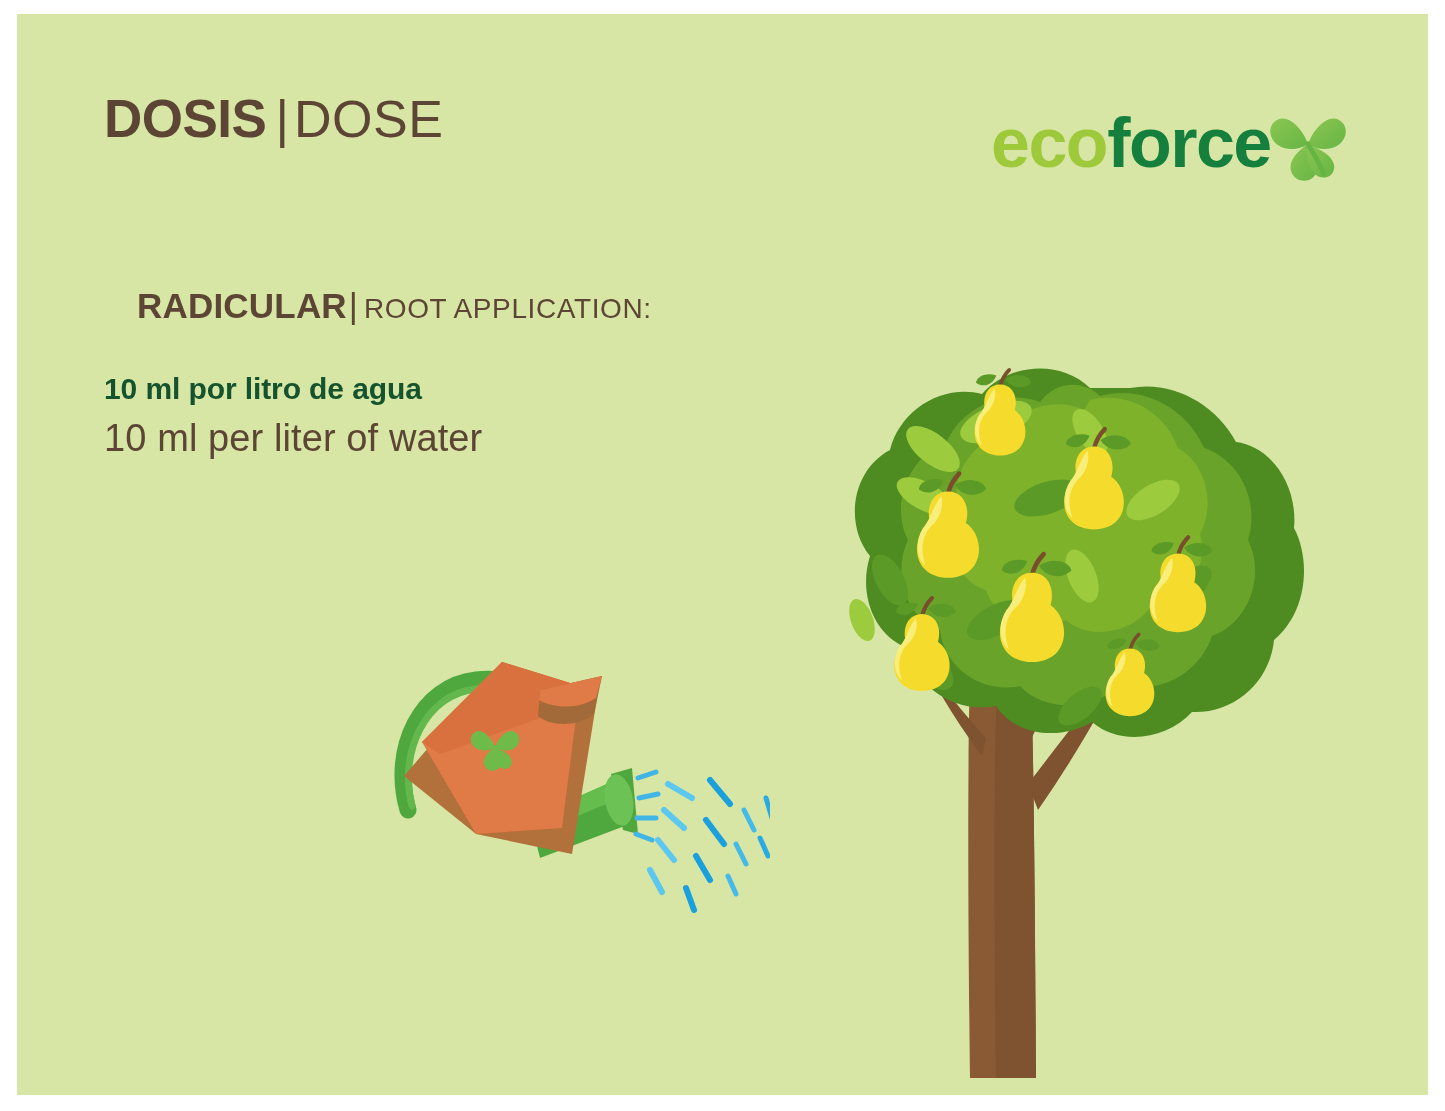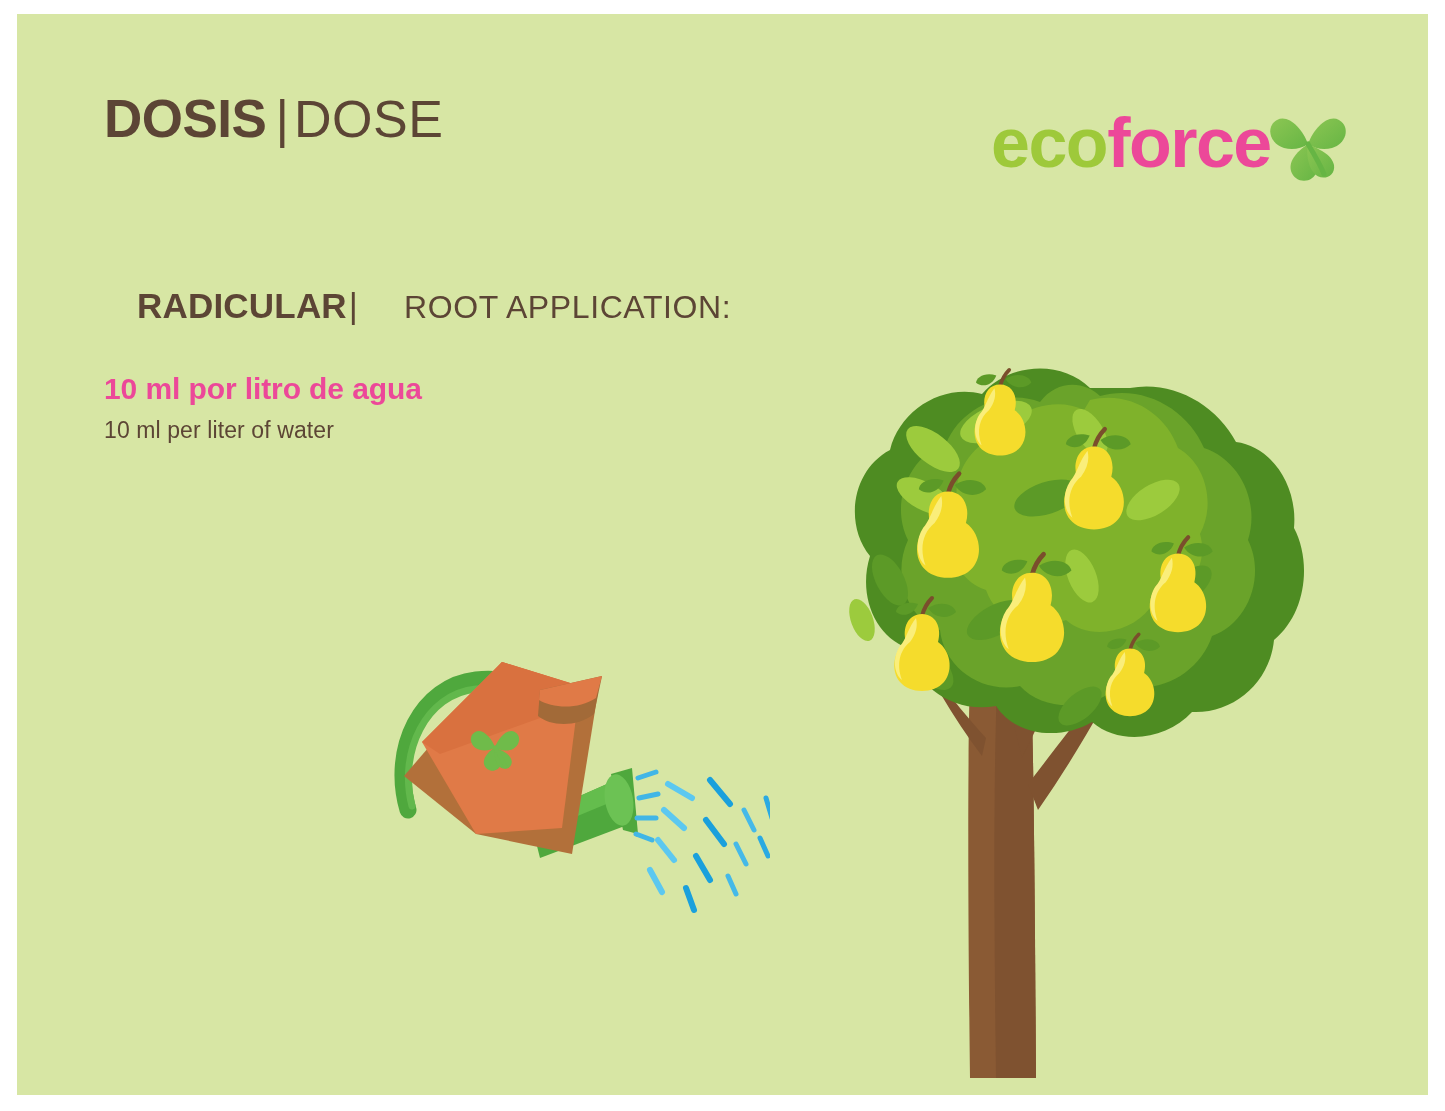--- a/index.html
+++ b/index.html
@@ -70,21 +70,21 @@
     position: absolute;
     left: 0;
     top: 16px;
     font-size: 70px;
     font-weight: 700;
     letter-spacing: -1.5px;
     line-height: 1;
     white-space: nowrap;
   }
   #logo-eco  { color: #9ec93a; margin-left: 28px; }
-  #logo-force{ color: #ec4899; }
+  #logo-force{ color: #15803d; }
   #logo-clover {
     position: absolute;
     left: 295px;
     top: 0px;
     width: 100px;
     height: 100px;
   }
 
   
   #subhead {
@@ -102,43 +102,42 @@
     margin-left: 33px;
   }
   .s-sep {
     font-weight: 300;
     font-size: 35px;
     color: #5c4535;
     padding: 0 6px 0 2px;
   }
   .s-light {
     font-weight: 400;
-    font-size: 32px;
+    font-size: 28px;
     letter-spacing: 0.6px;
     color: #5c4535;
-    margin-left: 40px;
   }
 
   #dose-es {
     position: absolute;
     left: 104px;
     top: 374px;
     font-weight: 700;
     font-size: 30px;
     letter-spacing: -0.1px;
-    color: #ec4899;
+    color: #14532d;
     white-space: nowrap;
     line-height: 1;
   }
   #dose-en {
     position: absolute;
     left: 104px;
     top: 419px;
     font-weight: 400;
-    font-size: 23px;
+    font-size: 38px;
     letter-spacing: 0.1px;
     color: #5c4535;
     white-space: nowrap;
     line-height: 1;
   }
 
   
   #can-art {
     position: absolute;
     left: 380px;

